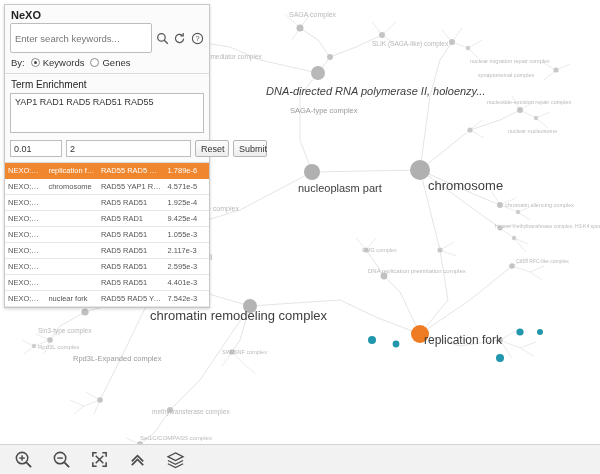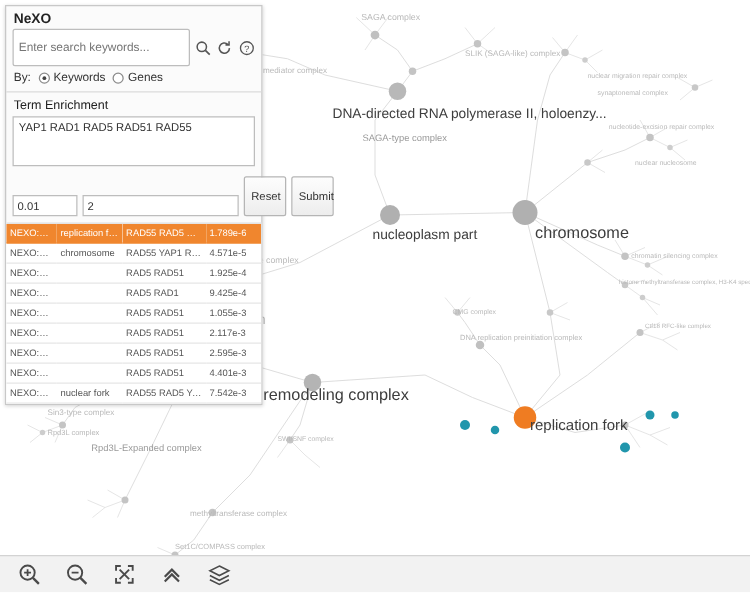--- a/index.html
+++ b/index.html
@@ -133,21 +133,21 @@
     border: 1px solid #bdbdbd;
     font-size: 9px;
     padding: 0 3px;
     background: #fff;
     color: #333;
     font-family: "Liberation Sans", sans-serif;
   }
   .small-input.a { width: 52px; }
   .small-input.b { flex: 1 1 auto; }
   .btn {
-    height: 32px;
+    height: 17px;
     min-width: 34px;
     border: 1px solid #b5b5b5;
     background: linear-gradient(#fdfdfd,#ededed);
     font-size: 9px;
     color: #333;
     border-radius: 2px;
     cursor: pointer;
     padding: 0 5px;
     font-family: "Liberation Sans", sans-serif;
   }
@@ -310,21 +310,21 @@
         <circle cx="556" cy="70" r="2.6" fill="#c8c8c8"></circle>
       </g>
     </svg>
     <div id="net-labels">
         <div class="net-label faint" style="left: 289px; top: 11px; font-size: 7px;">SAGA complex</div>
         <div class="net-label faint" style="left: 372px; top: 40px; font-size: 6.5px;">SLIK (SAGA-like) complex</div>
         <div class="net-label faint" style="left: 470px; top: 58px; font-size: 5.5px;">nuclear migration repair complex</div>
         <div class="net-label faint" style="left: 196px; top: 53px; font-size: 6.5px;">core mediator complex</div>
         <div class="net-label mid" style="left: 290px; top: 62px; font-size: 7.5px;">SAGA-type complex</div>
         <div class="net-label faint" style="left: 478px; top: 72px; font-size: 5.5px;">synaptonemal complex</div>
-        <div class="net-label big" style="left: 266px; top: 85px; font-size: 11px;">DNA-directed RNA polymerase II, holoenzy...</div>
+        <div class="net-label big" style="left: 266px; top: 85px; font-size: 11px; font-style: italic;">DNA-directed RNA polymerase II, holoenzy...</div>
         <div class="net-label faint" style="left: 487px; top: 99px; font-size: 5.5px;">nucleotide-excision repair complex</div>
         <div class="net-label faint" style="left: 508px; top: 128px; font-size: 5.5px;">nuclear nucleosome</div>
         <div class="net-label big" style="left: 428px; top: 178px; font-size: 13px;">chromosome</div>
         <div class="net-label big" style="left: 298px; top: 182px; font-size: 11px;">nucleoplasm part</div>
         <div class="net-label faint" style="left: 505px; top: 202px; font-size: 5.5px;">chromatin silencing complex</div>
         <div class="net-label faint" style="left: 76px; top: 190px; font-size: 5.5px;">nucleosome assembly complex</div>
         <div class="net-label faint" style="left: 495px; top: 223px; font-size: 5px;">histone methyltransferase complex, H3-K4 specific</div>
         <div class="net-label faint" style="left: 107px; top: 205px; font-size: 7px;">H4/H2A histone acetyltransferase complex</div>
         <div class="net-label faint" style="left: 362px; top: 247px; font-size: 5.5px;">CMG complex</div>
         <div class="net-label faint" style="left: 368px; top: 268px; font-size: 6px;">DNA replication preinitiation complex</div>

